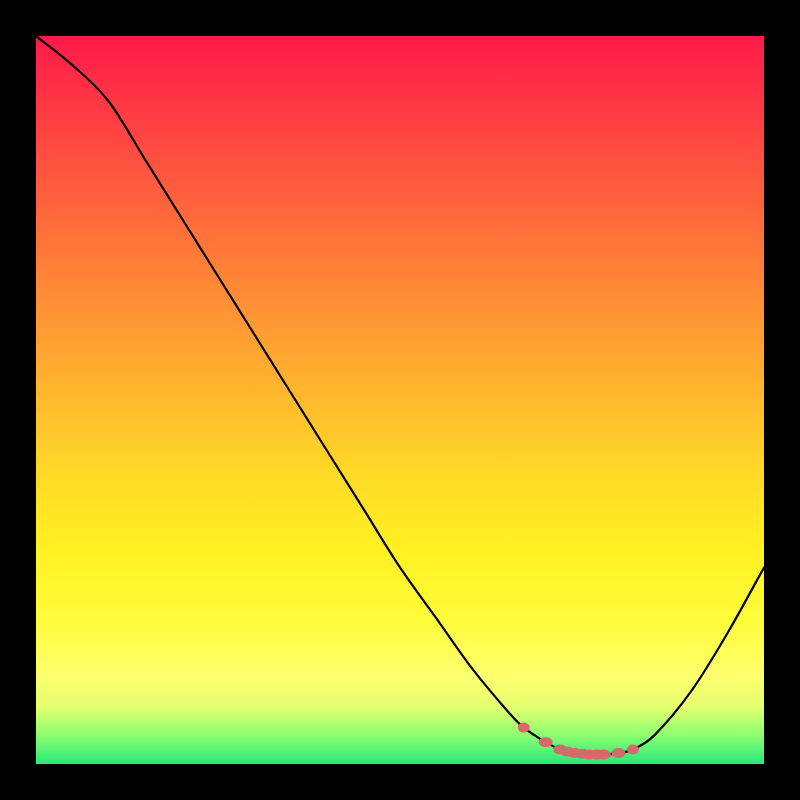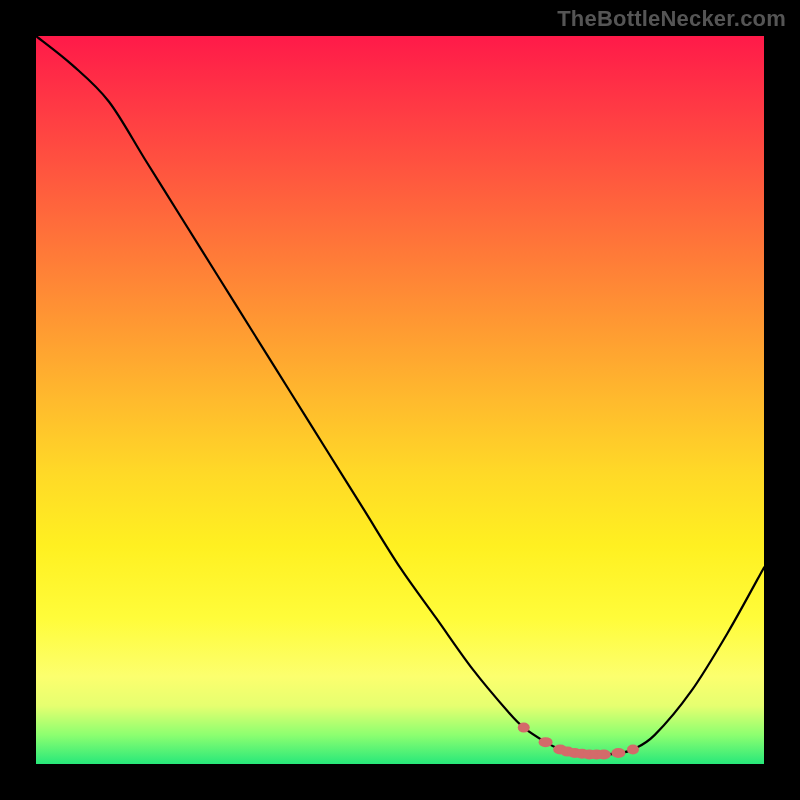--- a/index.html
+++ b/index.html
@@ -48,21 +48,20 @@
     left: 36px;
     top: 36px;
     width: 728px;
     height: 728px;
     z-index: 2;
   }
 </style>
 </head>
 <body>
 <div class="container">
-  <div class="watermark">TheBottleNecker.com</div>
   <div class="plot-area"></div>
   <svg class="overlay" viewBox="0 0 728 728" preserveAspectRatio="none">
     <path id="curve-path" d="M 0.00 0.00 C 6.07 4.85, 24.27 18.20, 36.40 29.12 C 48.53 40.04, 60.67 49.75, 72.80 65.52 C 84.93 81.29, 97.07 104.35, 109.20 123.76 C 121.33 143.17, 133.47 162.59, 145.60 182.00 C 157.73 201.41, 169.87 220.83, 182.00 240.24 C 194.13 259.65, 206.27 279.07, 218.40 298.48 C 230.53 317.89, 242.67 337.31, 254.80 356.72 C 266.93 376.13, 279.07 395.55, 291.20 414.96 C 303.33 434.37, 315.47 453.79, 327.60 473.20 C 339.73 492.61, 351.87 513.24, 364.00 531.44 C 376.13 549.64, 388.27 565.41, 400.40 582.40 C 412.53 599.39, 424.67 617.59, 436.80 633.36 C 448.93 649.13, 464.71 667.33, 473.20 677.04 C 481.69 686.75, 481.69 686.75, 487.76 691.60 C 493.83 696.45, 503.53 702.52, 509.60 706.16 C 515.67 709.80, 519.31 711.62, 524.16 713.44 C 529.01 715.26, 533.87 716.23, 538.72 717.08 C 543.57 717.93, 548.43 718.29, 553.28 718.54 C 558.13 718.78, 562.99 718.78, 567.84 718.54 C 572.69 718.29, 577.55 717.93, 582.40 717.08 C 587.25 716.23, 590.89 716.47, 596.96 713.44 C 603.03 710.41, 609.09 708.59, 618.80 698.88 C 628.51 689.17, 643.07 672.19, 655.20 655.20 C 667.33 638.21, 679.47 617.59, 691.60 596.96 C 703.73 576.33, 721.93 542.36, 728.00 531.44" fill="none" stroke="#000000" stroke-width="2.2" stroke-linecap="round" stroke-linejoin="round"></path>
     <g id="marker-group">
         <ellipse cx="487.76" cy="691.60" rx="6" ry="5" fill="#d46a6a"></ellipse>
         <ellipse cx="509.60" cy="706.16" rx="7" ry="5" fill="#d46a6a"></ellipse>
         <ellipse cx="524.16" cy="713.44" rx="7" ry="5" fill="#d46a6a"></ellipse>
         <ellipse cx="531.44" cy="715.62" rx="7" ry="5" fill="#d46a6a"></ellipse>
         <ellipse cx="538.72" cy="717.08" rx="7" ry="5" fill="#d46a6a"></ellipse>
         <ellipse cx="546.00" cy="717.81" rx="7" ry="5" fill="#d46a6a"></ellipse>

